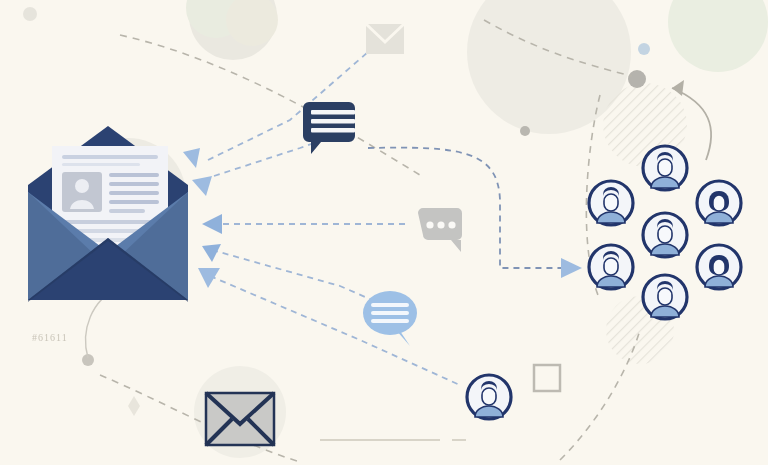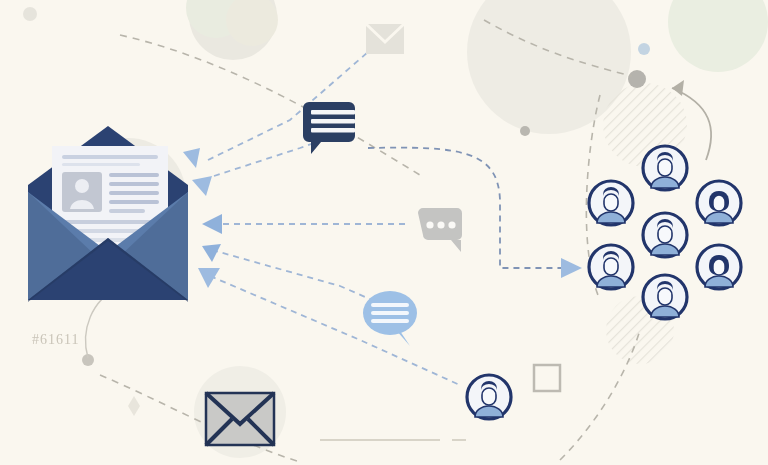--- a/index.html
+++ b/index.html
@@ -8,21 +8,21 @@
     background:#faf7ef;
     font-family:"Liberation Sans", sans-serif;
     overflow:hidden;
   }
   #stage{position:relative;width:768px;height:465px;overflow:hidden;background:#faf7ef;}
   #art{position:absolute;left:0;top:0;width:768px;height:465px;}
   .caption{
     position:absolute;
     left:32px;top:332px;
     font-family:"Liberation Serif", serif;
-    font-size:14px;
+    font-size:10px;
     letter-spacing:1px;
     color:#c9c4b8;
     user-select:none;
   }
 </style>
 </head>
 <body>
 
 <div id="stage">
 

